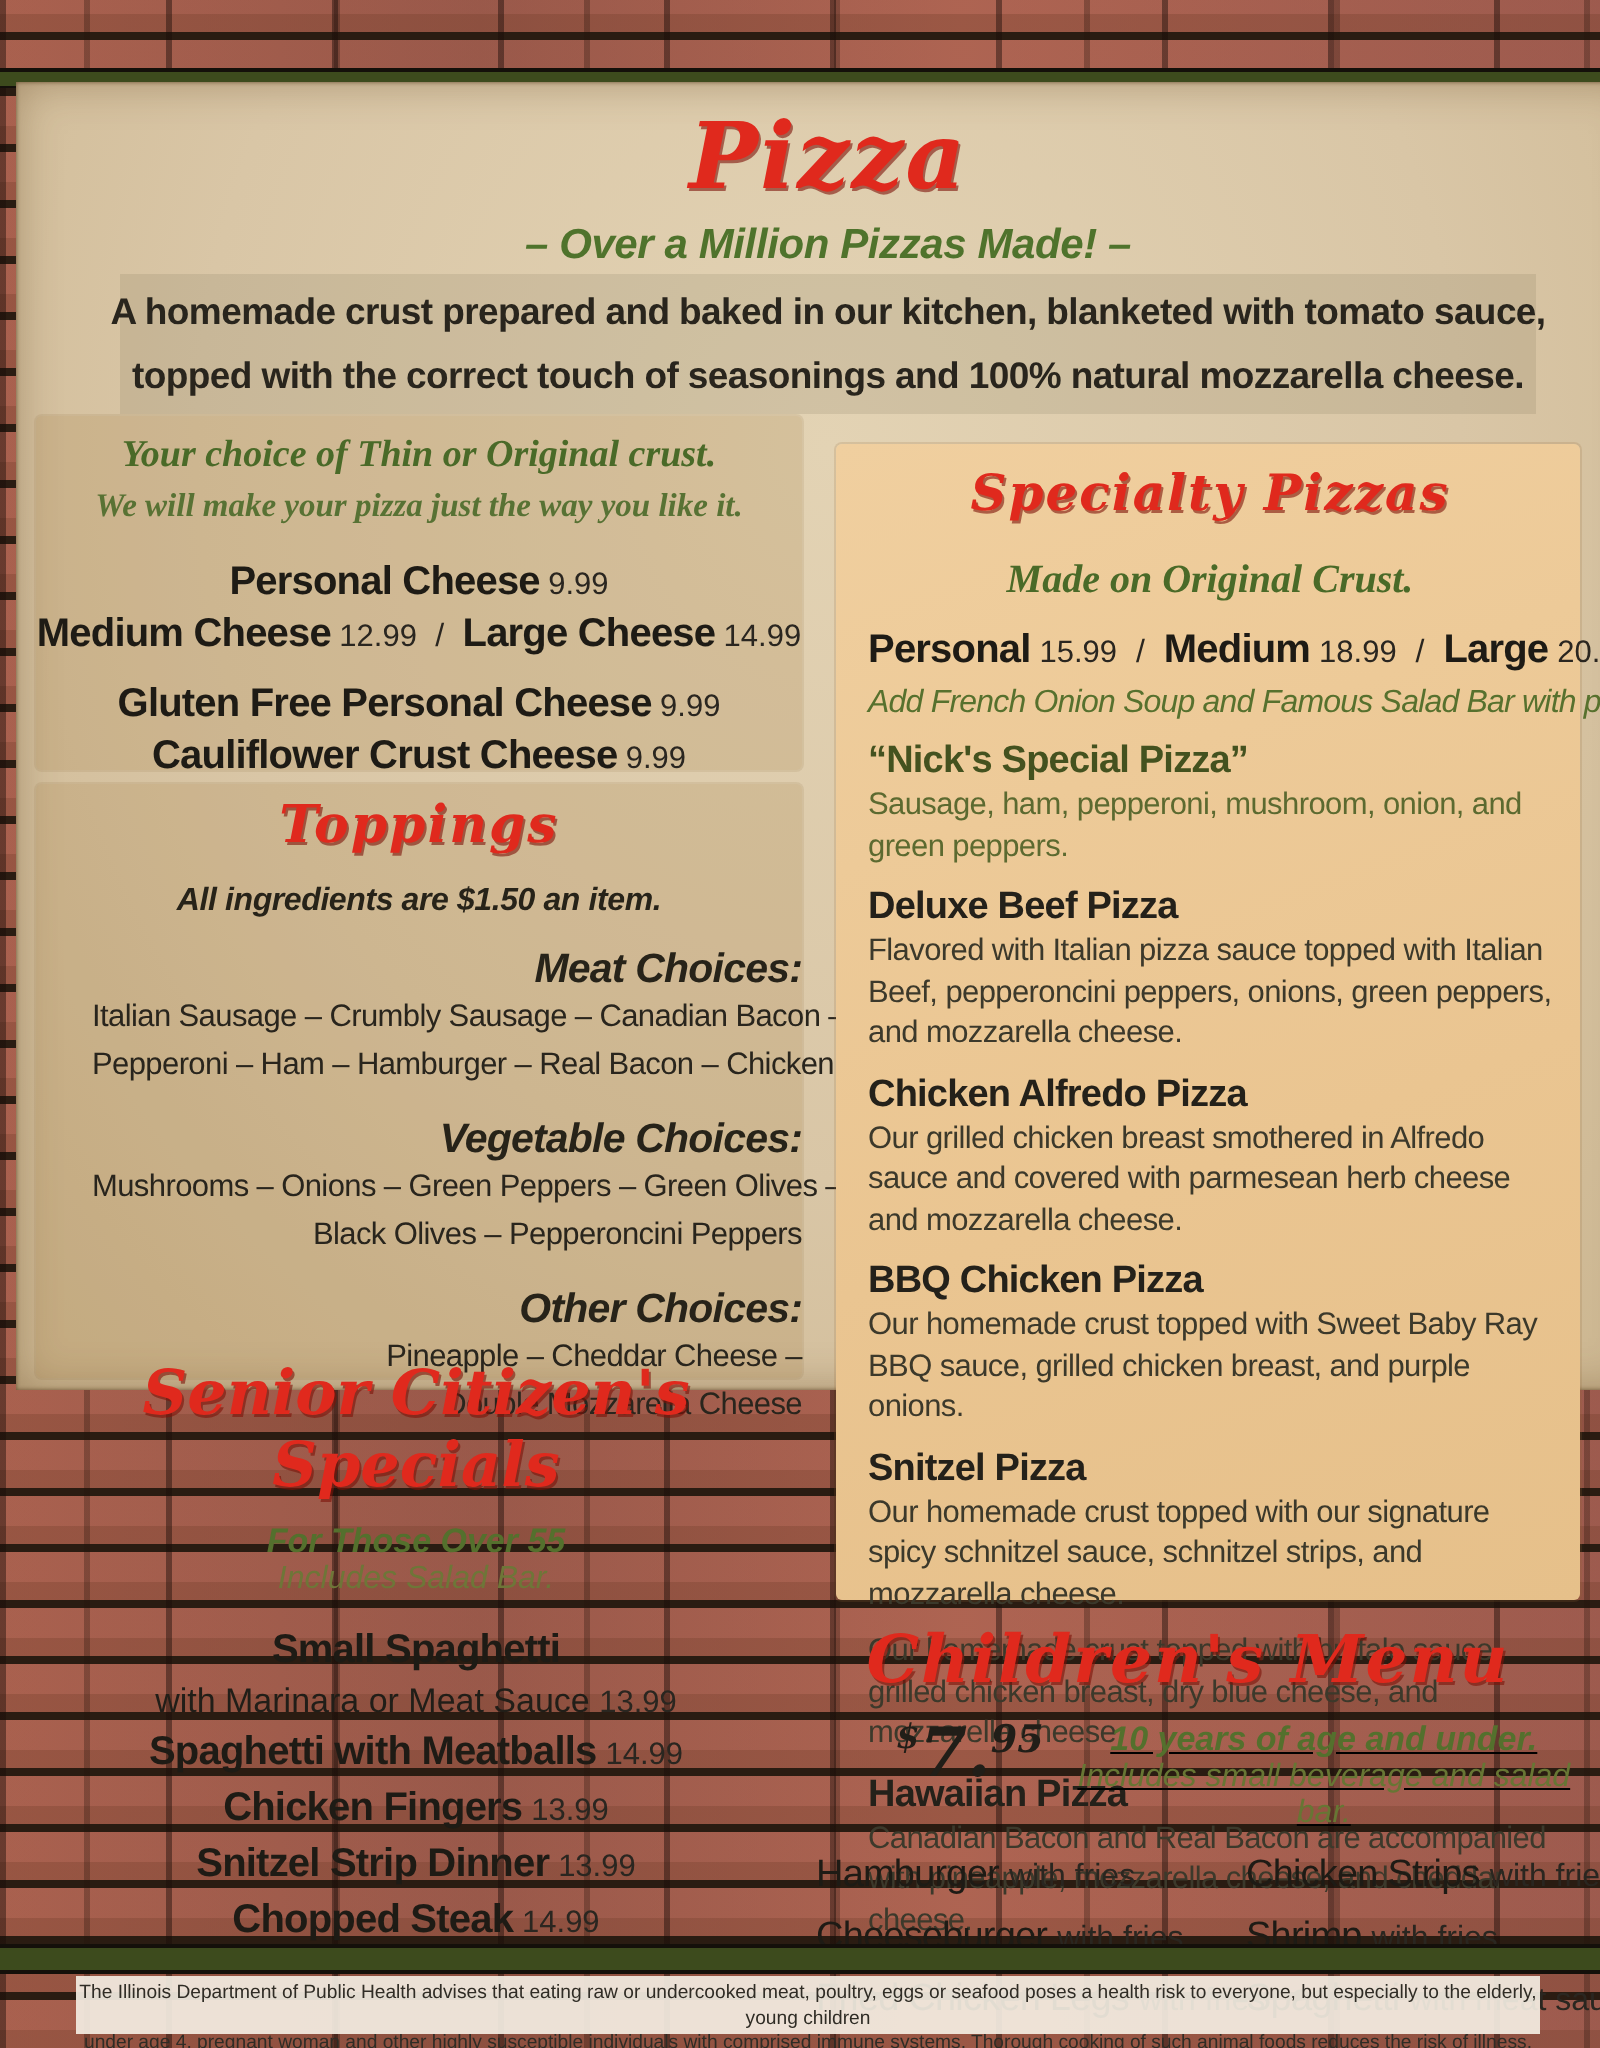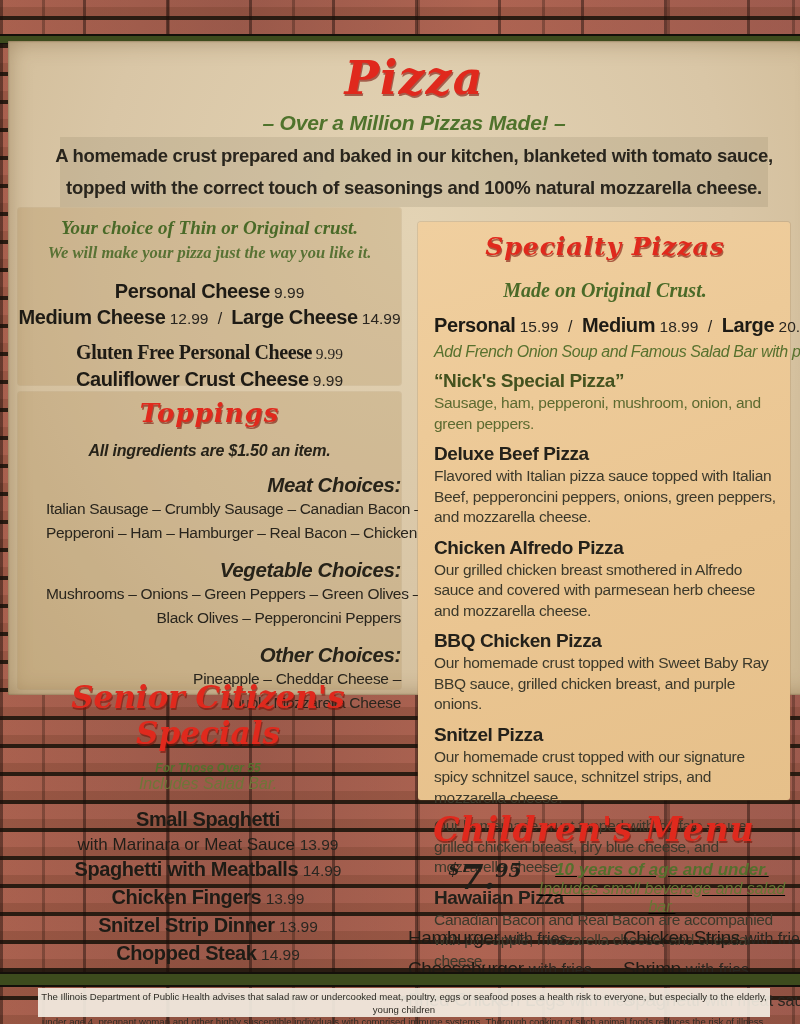--- a/index.html
+++ b/index.html
@@ -42,32 +42,32 @@
 
   .tan-box{position:absolute;background:rgba(158,118,62,.20);border-radius:3px;box-shadow:0 0 0 1px rgba(130,95,50,.12);}
   .crust-box{left:10px;top:167px;width:383px;height:177px;padding-top:9px;box-sizing:border-box;}
   .crust-h{font-size:19px;}
   .crust-sub{font-size:16.5px;color:#587234;margin-top:4px;}
   .mi{font-size:15px;color:#211e18;line-height:25px;}
   .mi-name{font-weight:bold;font-size:20px;letter-spacing:-.4px;color:#1e1b15;}
   .mi-price{font-size:15.5px;color:#2a2620;}
   .slash{font-size:16px;color:#2a2620;padding:0 5px;}
   .crust-lines{margin-top:16px;}
-  .gap8{margin-top:9px;font-family:Liberation Serif, serif;}
+  .gap8{margin-top:9px;}
 
   .toppings-box{left:10px;top:351px;width:383px;height:297px;padding:6px 0 0 0;box-sizing:border-box;}
   .toppings-h{font-size:26px;}
   .top-note{font-size:16px;font-weight:bold;font-style:italic;color:#272319;margin-top:14px;letter-spacing:-.2px;}
   .top-group{margin:13px 0 0 14px;text-align:right;}
   .top-label{font-size:20.5px;font-weight:bold;font-style:italic;color:#272319;letter-spacing:-.4px;}
   .top-line{font-size:15.5px;color:#29251d;margin-left:14px;line-height:24px;letter-spacing:-.3px;white-space:nowrap;}
 
   .senior{position:absolute;left:0;top:638px;width:400px;text-align:center;}
   .senior-h{font-size:31px;letter-spacing:0;}
-  .senior-sub1{font-size:12px;margin-top:10px;color:#54702d;}
+  .senior-sub1{font-size:17px;margin-top:10px;color:#54702d;}
   .senior-sub2{font-size:16px;color:#6e7638;}
   .senior-items{margin-top:13px;}
   .sr-line{line-height:27px;white-space:nowrap;}
   .sr-detail{font-size:17px;color:#211e18;line-height:22px;}
 
   .specialty-box{position:absolute;left:410px;top:181px;width:372px;height:578px;
     background:linear-gradient(160deg,#f0cf9f 0%,#eac591 60%,#e6c08a 100%);
     border-radius:3px;box-shadow:0 0 0 1px rgba(150,105,55,.18);
     padding:10px 14px 0 16px;box-sizing:border-box;}
   .spec-h{font-size:25px;}
@@ -267,15 +267,15 @@
         <span class="ch-name">Spaghetti</span><span class="ch-detail">with meat sauce</span>
       </div>
     </div>
   </div>
 
 </div>
 
 <div class="rule rule-bottom"></div>
 
 <div class="footer-strip">
-  <div>The Illinois Department of Public Health advises that salad raw or undercooked meat, poultry, eggs or seafood poses a health risk to everyone, but especially to the elderly, young children</div>
+  <div>The Illinois Department of Public Health advises that eating raw or undercooked meat, poultry, eggs or seafood poses a health risk to everyone, but especially to the elderly, young children</div>
   <div>under age 4, pregnant woman and other highly susceptible individuals with comprised immune systems. Thorough cooking of such animal foods reduces the risk of illness.  SyscoCI  10/2018</div>
 </div>
 
 </body></html>

